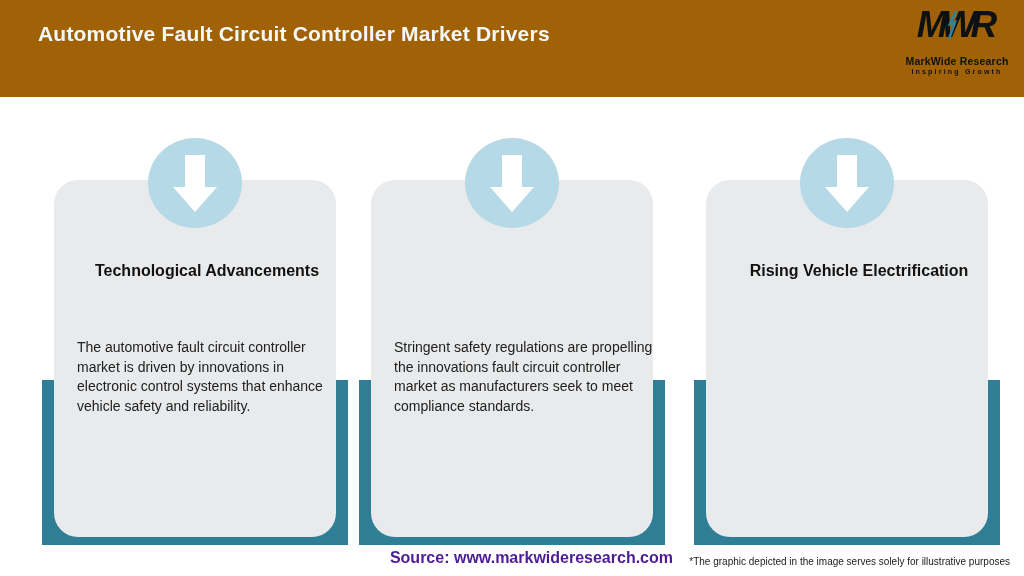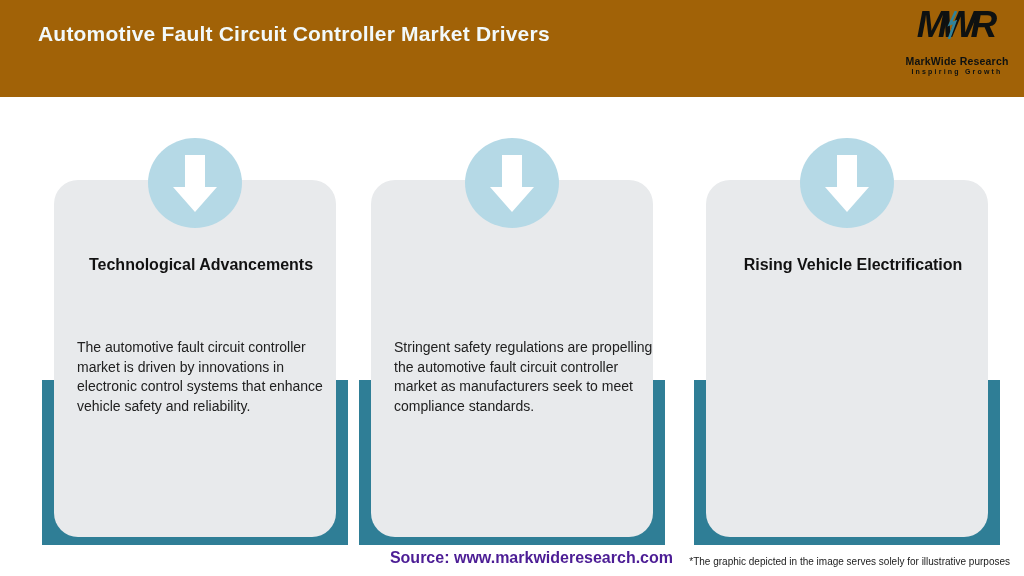--- a/index.html
+++ b/index.html
@@ -110,21 +110,21 @@
     background: #b5d9e6;
     display: flex;
     align-items: center;
     justify-content: center;
   }
   .card-title {
     position: absolute;
     top: 112px;
     left: 12px;
     width: 282px;
-    margin: 6px;
+    margin: 12px;
     text-align: center;
     font-size: 16px;
     font-weight: bold;
     color: #121212;
   }
   .card-desc {
     position: absolute;
     top: 188px;
     left: 23px;
     width: 264px;
@@ -185,21 +185,21 @@
   </div>
 
   <div class="card-group g1">
     <div class="accent-band"></div>
     <div class="card"></div>
     <div class="icon-circle">
       <svg width="44" height="57" viewBox="0 0 44 57">
         <path d="M12 0 H32 V32 H44 L22 57 L0 32 H12 Z" fill="#ffffff"></path>
       </svg>
     </div>
-    <p class="card-desc">Stringent safety regulations are propelling the automotive fault circuit controller market as manufacturers seek to meet compliance standards.</p>
+    <p class="card-desc">Stringent safety regulations are propelling the innovations fault circuit controller market as manufacturers seek to meet compliance standards.</p>
   </div>
 
   <div class="card-group g2">
     <div class="accent-band"></div>
     <div class="card"></div>
     <div class="icon-circle">
       <svg width="44" height="57" viewBox="0 0 44 57">
         <path d="M12 0 H32 V32 H44 L22 57 L0 32 H12 Z" fill="#ffffff"></path>
       </svg>
     </div>

